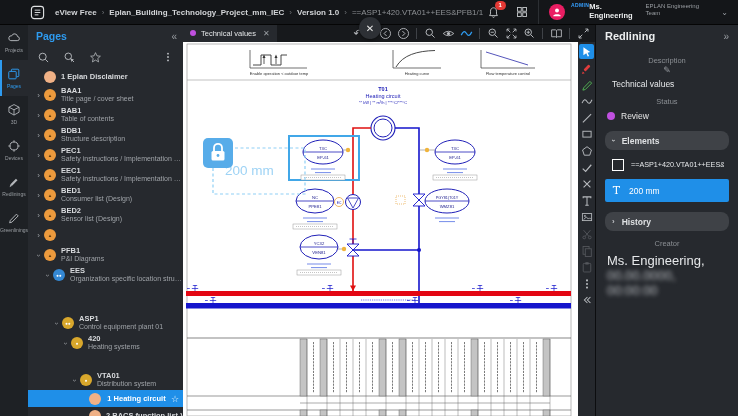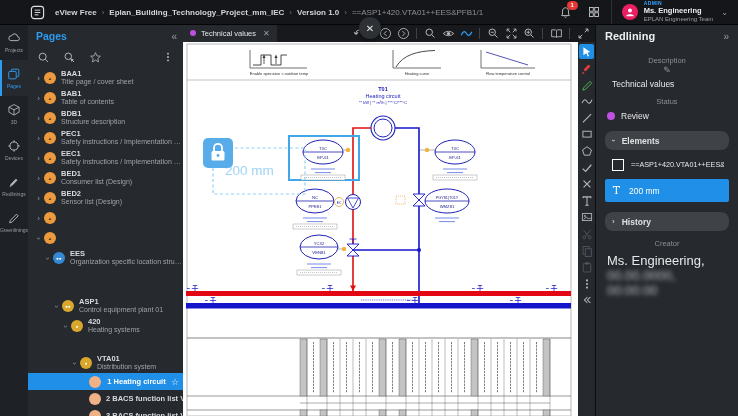--- a/index.html
+++ b/index.html
@@ -14,21 +14,21 @@
   .crumbs{display:flex;align-items:center;margin-left:10px;font-size:8px;}
   .crumb{color:#d3d5d8;font-weight:bold;white-space:nowrap;}
   .crumb.dim{color:#8d9094;font-weight:normal;}
   .crumb-sep{color:#6f7control377;margin:0 5px;color:#6f7377;}
   #topbar .spacer{flex:1;}
   .tb-ic{position:relative;width:22px;height:22px;color:#c7cacd;margin-right:6px;}
   .badge{position:absolute;top:0px;right:-1px;min-width:9px;height:9px;border-radius:5px;background:#e53935;
          color:#fff;font-size:6px;line-height:9px;text-align:center;padding:0 1px;font-weight:bold;}
   #userbox{display:flex;align-items:center;border-left:1px solid #2c2f33;padding:0 10px 0 10px;height:100%;}
   .avatar{width:16px;height:16px;border-radius:50%;background:#e91e63;color:#fff;margin-right:6px;}
-  .uinfo{display:flex;flex-direction:column;line-height:1.15;}
+  .uinfo{display:flex;flex-direction:row;line-height:1.15;}
   .urole{color:#35a0ff;font-size:5px;font-weight:bold;letter-spacing:.4px;}
   .uname{color:#eceeef;font-size:7.5px;font-weight:bold;}
   .uteam{color:#9a9ea3;font-size:6px;}
   .uchev{color:#9a9ea3;font-size:8px;margin-left:8px;}
   
   #rail{position:absolute;left:0;top:24px;width:28px;height:392px;background:#1e2125;z-index:10;}
   .rail-item{position:relative;width:28px;height:36px;display:flex;flex-direction:column;align-items:center;
              justify-content:center;color:#b4b7bb;cursor:pointer;}
   .rail-item .rlabel{font-size:5px;margin-top:2px;color:#9a9ea3;}
   .rail-item.active{background:#26292e;color:#2e9bf0;}
@@ -242,20 +242,27 @@
         <svg width="12" height="12" viewBox="0 0 16 16">
             <g fill="currentColor">
               <circle cx="8" cy="3.5" r="1.3"></circle>
               <circle cx="8" cy="8" r="1.3"></circle>
               <circle cx="8" cy="12.5" r="1.3"></circle>
             </g>
           </svg>
       </span>
     </div>
     <div id="tree">
+        <div class="trow single" style="padding-left: 6px;">
+          <span class="chev"></span>
+          <span class="pico peach"></span>
+          <span class="tx">
+            <span class="tcode">1 Eplan Disclaimer</span>
+          </span>
+        </div>
         <div class="trow" style="padding-left: 6px;">
           <span class="chev">›</span>
           <span class="pico orange">▲</span>
           <span class="tx">
             <span class="tcode">BAA1</span>
             <span class="tdesc">Title page / cover sheet</span>
           </span>
         </div>
         <div class="trow" style="padding-left: 6px;">
           <span class="chev">›</span>
@@ -305,20 +312,24 @@
             <span class="tdesc">Sensor list (Design)</span>
           </span>
         </div>
         <div class="trow" style="padding-left: 6px;">
           <span class="chev">›</span>
           <span class="pico orange">▲</span>
         </div>
         <div class="trow" style="padding-left: 6px;">
           <span class="chev down">›</span>
           <span class="pico orange">▲</span>
+          <span class="tx">
+            <span class="tcode">PFB1</span>
+            <span class="tdesc">P&amp;I Diagrams</span>
+          </span>
         </div>
         <div class="trow" style="padding-left: 15px; justify-content: space-between;">
           <span class="chev down">›</span>
           <span class="pico blue">●●</span>
           <span class="tx">
             <span class="tcode">EES</span>
             <span class="tdesc">Organization specific location structure</span>
           </span>
         </div>
         <div class="trow" style="padding-left: 24px; margin-top: 28px;">

